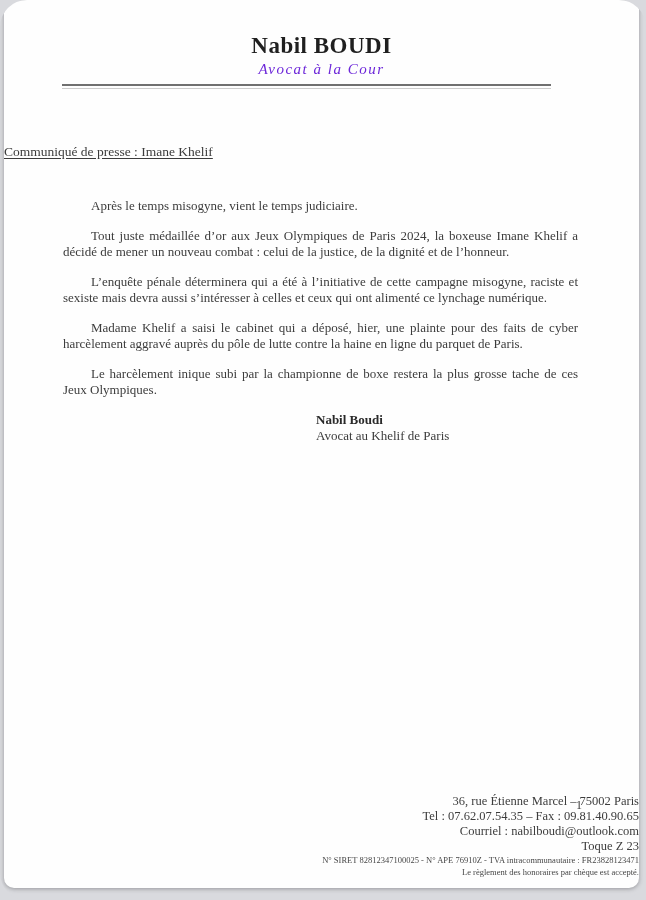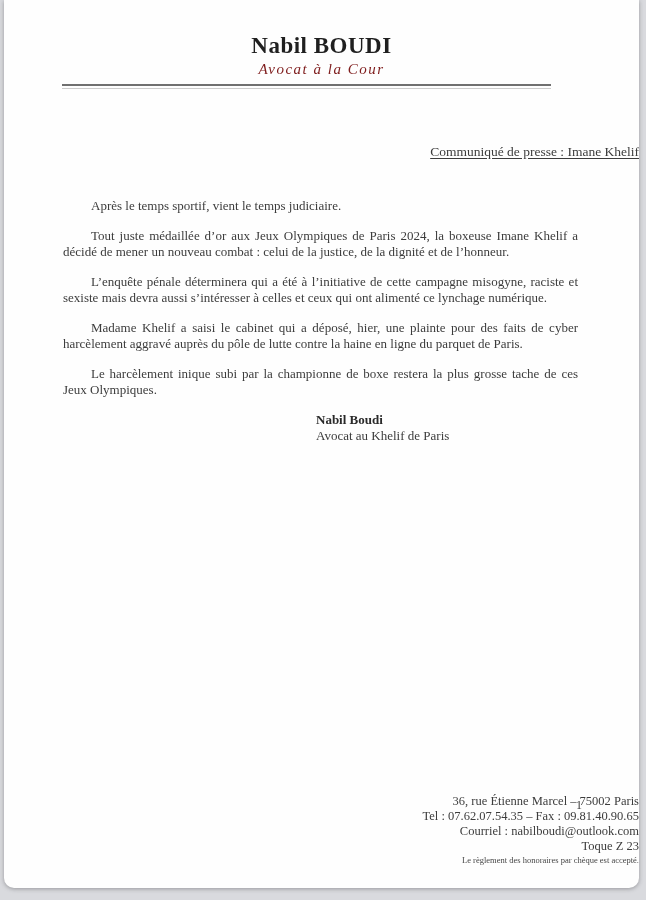--- a/index.html
+++ b/index.html
@@ -12,47 +12,48 @@
   }
   html,body{margin:0;padding:0;}
   body{
     width:646px;height:900px;
     font-family:"Liberation Serif","DejaVu Serif",serif;
     background:var(--edge-bg);
   }
   .canvas{
     position:relative;width:646px;height:900px;overflow:hidden;
     background:var(--edge-bg);
+    border-radius:27px;
   }
   .page{
     position:absolute;left:4px;top:0;width:635px;height:888px;
     background:var(--page-bg);
     border-radius:0 0 10px 10px;
     box-shadow:0 1px 4px rgba(70,70,75,.45);
     color:var(--text);
   }
   
   .lh-name{
     margin-top:33px;text-align:center;
     font-size:23px;font-weight:bold;color:var(--ink);
     letter-spacing:.5px;
   }
   .lh-subtitle{
     margin-top:2px;text-align:center;
-    font-style:italic;font-size:15px;color:#7f1d1d;
+    font-style:italic;font-size:15px;color:#6d28d9;
     letter-spacing:1.5px;
   }
   .lh-rule{
     margin:6px 0 0 58px;width:489px;height:2px;
     border-top:2px solid var(--rule);
     border-bottom:1px solid var(--rule-light);
   }
   
   .doc-title{
-    margin-top:55px;text-align:right;
+    margin-top:55px;text-align:left;
     font-size:13.5px;text-decoration:underline;
     text-underline-offset:2px;
   }
   
   .bodytext{
     margin:38px 61px 0 59px;
     font-size:13px;line-height:16px;
     text-align:justify;
   }
   .bodytext p{margin:0 0 14px;text-indent:28px;}
@@ -83,37 +84,38 @@
 
     <div class="lh-name">Nabil BOUDI</div>
 
     <div class="lh-subtitle">Avocat à la Cour</div>
 
     <div class="lh-rule"></div>
 
     <div class="doc-title">Communiqué de presse : Imane Khelif</div>
 
     <div class="bodytext">
-      <p>Après le temps sportif, vient le temps judiciaire.</p>
+      <p>Après le temps misogyne, vient le temps judiciaire.</p>
       <p>Tout juste médaillée d’or aux Jeux Olympiques de Paris 2024, la boxeuse Imane Khelif a décidé de mener un nouveau combat : celui de la justice, de la dignité et de l’honneur.</p>
       <p>L’enquête pénale déterminera qui a été à l’initiative de cette campagne misogyne, raciste et sexiste mais devra aussi s’intéresser à celles et ceux qui ont alimenté ce lynchage numérique.</p>
       <p>Madame Khelif a saisi le cabinet qui a déposé, hier, une plainte pour des faits de cyber harcèlement aggravé auprès du pôle de lutte contre la haine en ligne du parquet de Paris.</p>
       <p>Le harcèlement inique subi par la championne de boxe restera la plus grosse tache de ces Jeux Olympiques.</p>
     </div>
 
 
     <div class="signature">
       <div class="sig-name">Nabil Boudi</div>
       <div class="sig-role">Avocat au Khelif de Paris</div>
     </div>
 
     <div class="lh-footer">
       <div class="f-line">36, rue Étienne Marcel – 75002 Paris</div>
       <div class="f-line">Tel : 07.62.07.54.35 – Fax : 09.81.40.90.65</div>
       <div class="f-line">Courriel : nabilboudi@outlook.com</div>
       <div class="f-line">Toque Z 23</div>
+      <div class="f-small">N° SIRET 82812347100025 - N° APE 76910Z - TVA intracommunautaire : FR23828123471</div>
       <div class="f-small">Le règlement des honoraires par chèque est accepté.</div>
     </div>
 
     <div class="pagenum">1</div>
 
   </div>
 </div>
 
 </body></html>

